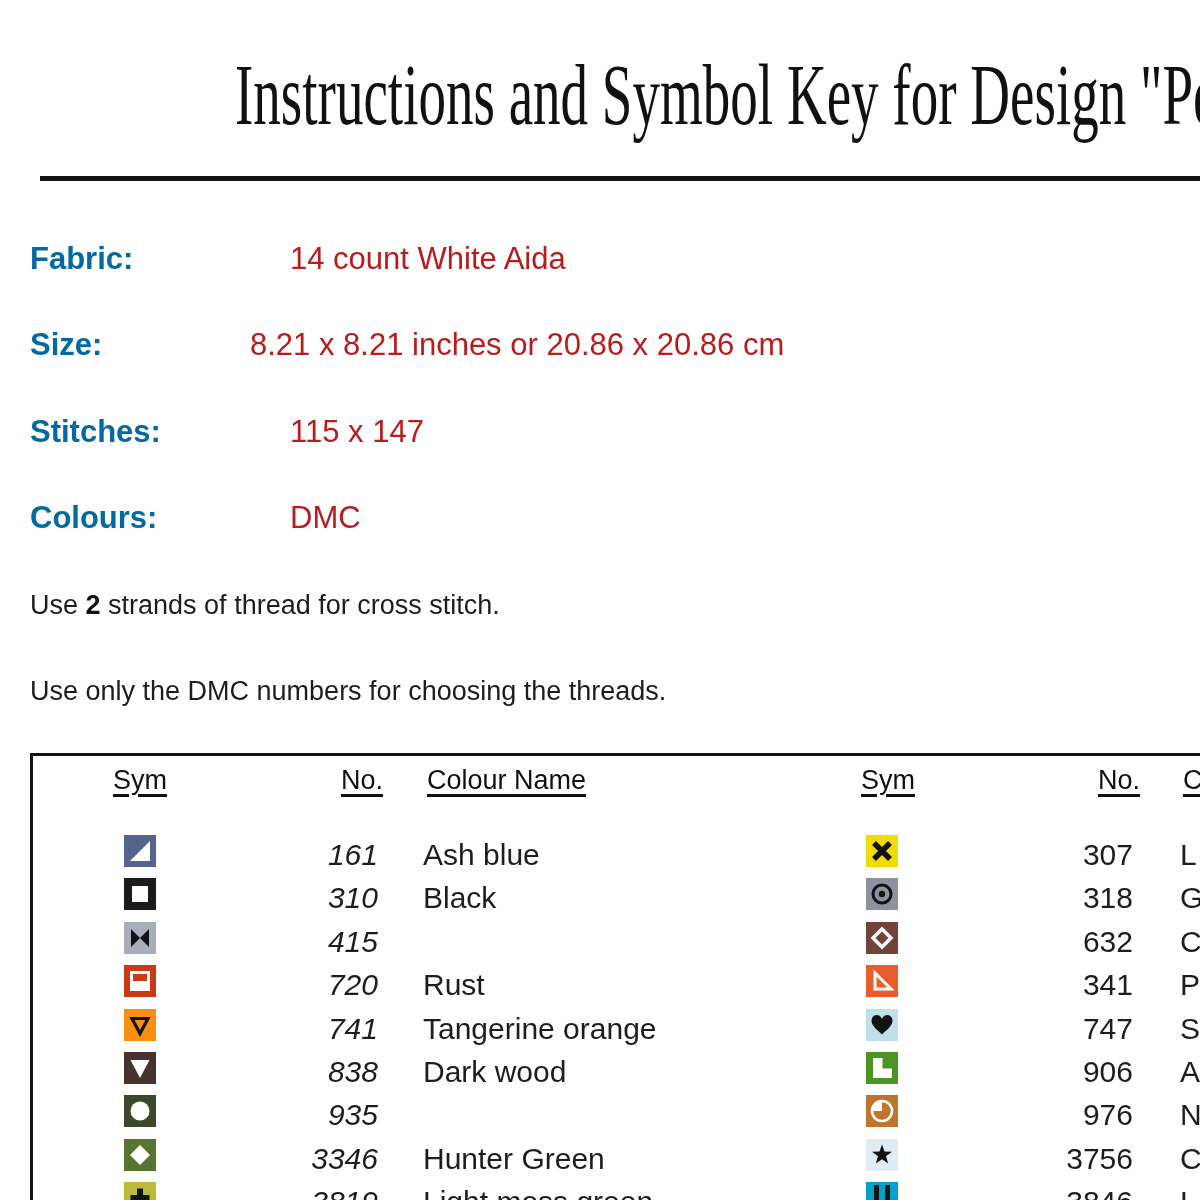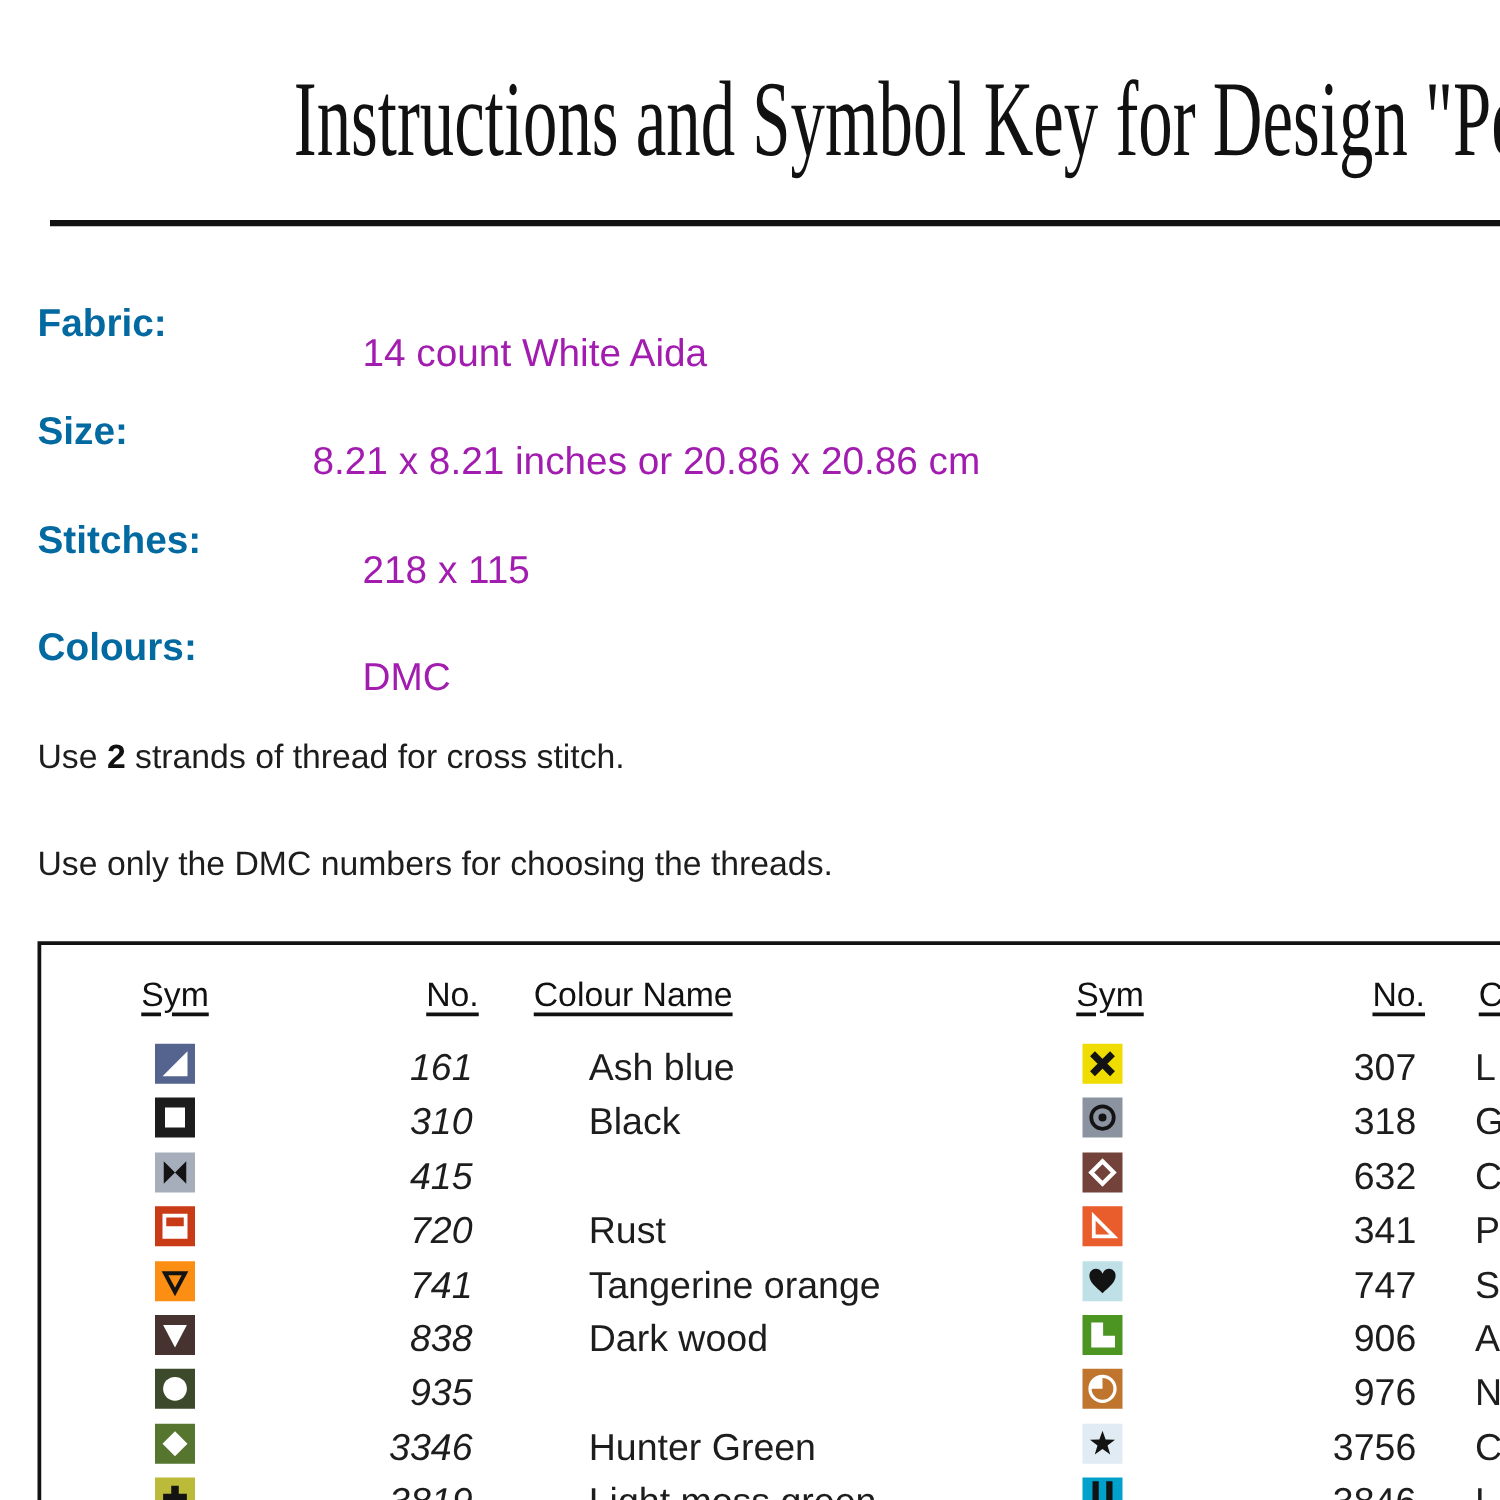--- a/index.html
+++ b/index.html
@@ -15,66 +15,66 @@
     font-size:86px;font-weight:400;line-height:1.1;
     white-space:nowrap;color:#111;
     transform:scaleX(0.64);transform-origin:left top;
   }
   .title-rule{
     position:absolute;left:40px;top:176px;width:1200px;height:5px;
     background:#111;
   }
   .info-row{position:absolute;left:30px;height:38px;font-size:31px;line-height:38px;white-space:nowrap;}
   .info-label{position:absolute;left:0;font-weight:700;color:#0369a1;}
-  .info-value{position:absolute;color:#a21caf;margin-top:24px;}
+  .info-value{position:absolute;color:#b91c1c;}
   .note-line{position:absolute;left:30px;font-size:27px;line-height:38px;white-space:nowrap;color:#1d1d1d;}
   .note-line b{font-weight:700;color:#111;}
   .key-table{
     position:absolute;left:30px;top:753px;width:1400px;height:520px;
     border:3px solid #131313;background:#fff;
   }
   .kt-head{
-    position:absolute;top:24px;font-size:27px;line-height:32px;color:#111;
+    position:absolute;top:8px;font-size:27px;line-height:32px;color:#111;
     text-decoration:underline;text-decoration-thickness:2.5px;text-underline-offset:5px;
     white-space:nowrap;
   }
   .kt-head.num{text-align:right;}
   .kt-rows{position:absolute;left:0;top:77px;right:0;}
   .key-row{position:relative;height:43.4px;}
   .sym-swatch{
     position:absolute;top:2px;width:32px;height:32px;display:block;
   }
   .sym-swatch svg{display:block;width:32px;height:32px;}
   .cell-no{
     position:absolute;top:4px;width:118px;text-align:right;
     font-size:30px;line-height:36px;color:#1d1d1d;white-space:nowrap;
   }
   .cell-name{
     position:absolute;top:4px;font-size:30px;line-height:36px;color:#1d1d1d;white-space:nowrap;
   }
-  .pos-sym1{left:91px;} .pos-no1{left:227px;font-style:italic;} .pos-name1{left:390px;margin-left:48px;}
+  .pos-sym1{left:91px;} .pos-no1{left:227px;font-style:italic;} .pos-name1{left:390px;}
   .pos-sym2{left:833px;} .pos-no2{left:982px;} .pos-name2{left:1147px;}
 </style>
 </head>
 <body>
 
 <div class="page-title">Instructions and Symbol Key for Design "Peles</div>
 <div class="title-rule"></div>
 
 <div class="info-row" style="top:240px;">
   <span class="info-label">Fabric:</span>
   <span class="info-value" style="left:260px;">14 count White Aida</span>
 </div>
 <div class="info-row" style="top:326px;">
   <span class="info-label">Size:</span>
   <span class="info-value" style="left:220px;">8.21 x 8.21 inches or 20.86 x 20.86 cm</span>
 </div>
 <div class="info-row" style="top:413px;">
   <span class="info-label">Stitches:</span>
-  <span class="info-value" style="left:260px;">218 x 115</span>
+  <span class="info-value" style="left:260px;">115 x 147</span>
 </div>
 <div class="info-row" style="top:499px;">
   <span class="info-label">Colours:</span>
   <span class="info-value" style="left:260px;">DMC</span>
 </div>
 
 <div class="note-line" style="top:586px;"><span>Use </span><b>2</b><span> strands of thread for cross stitch.</span></div>
 <div class="note-line" style="top:672px;">Use only the DMC numbers for choosing the threads.</div>
 
 <div class="key-table">

